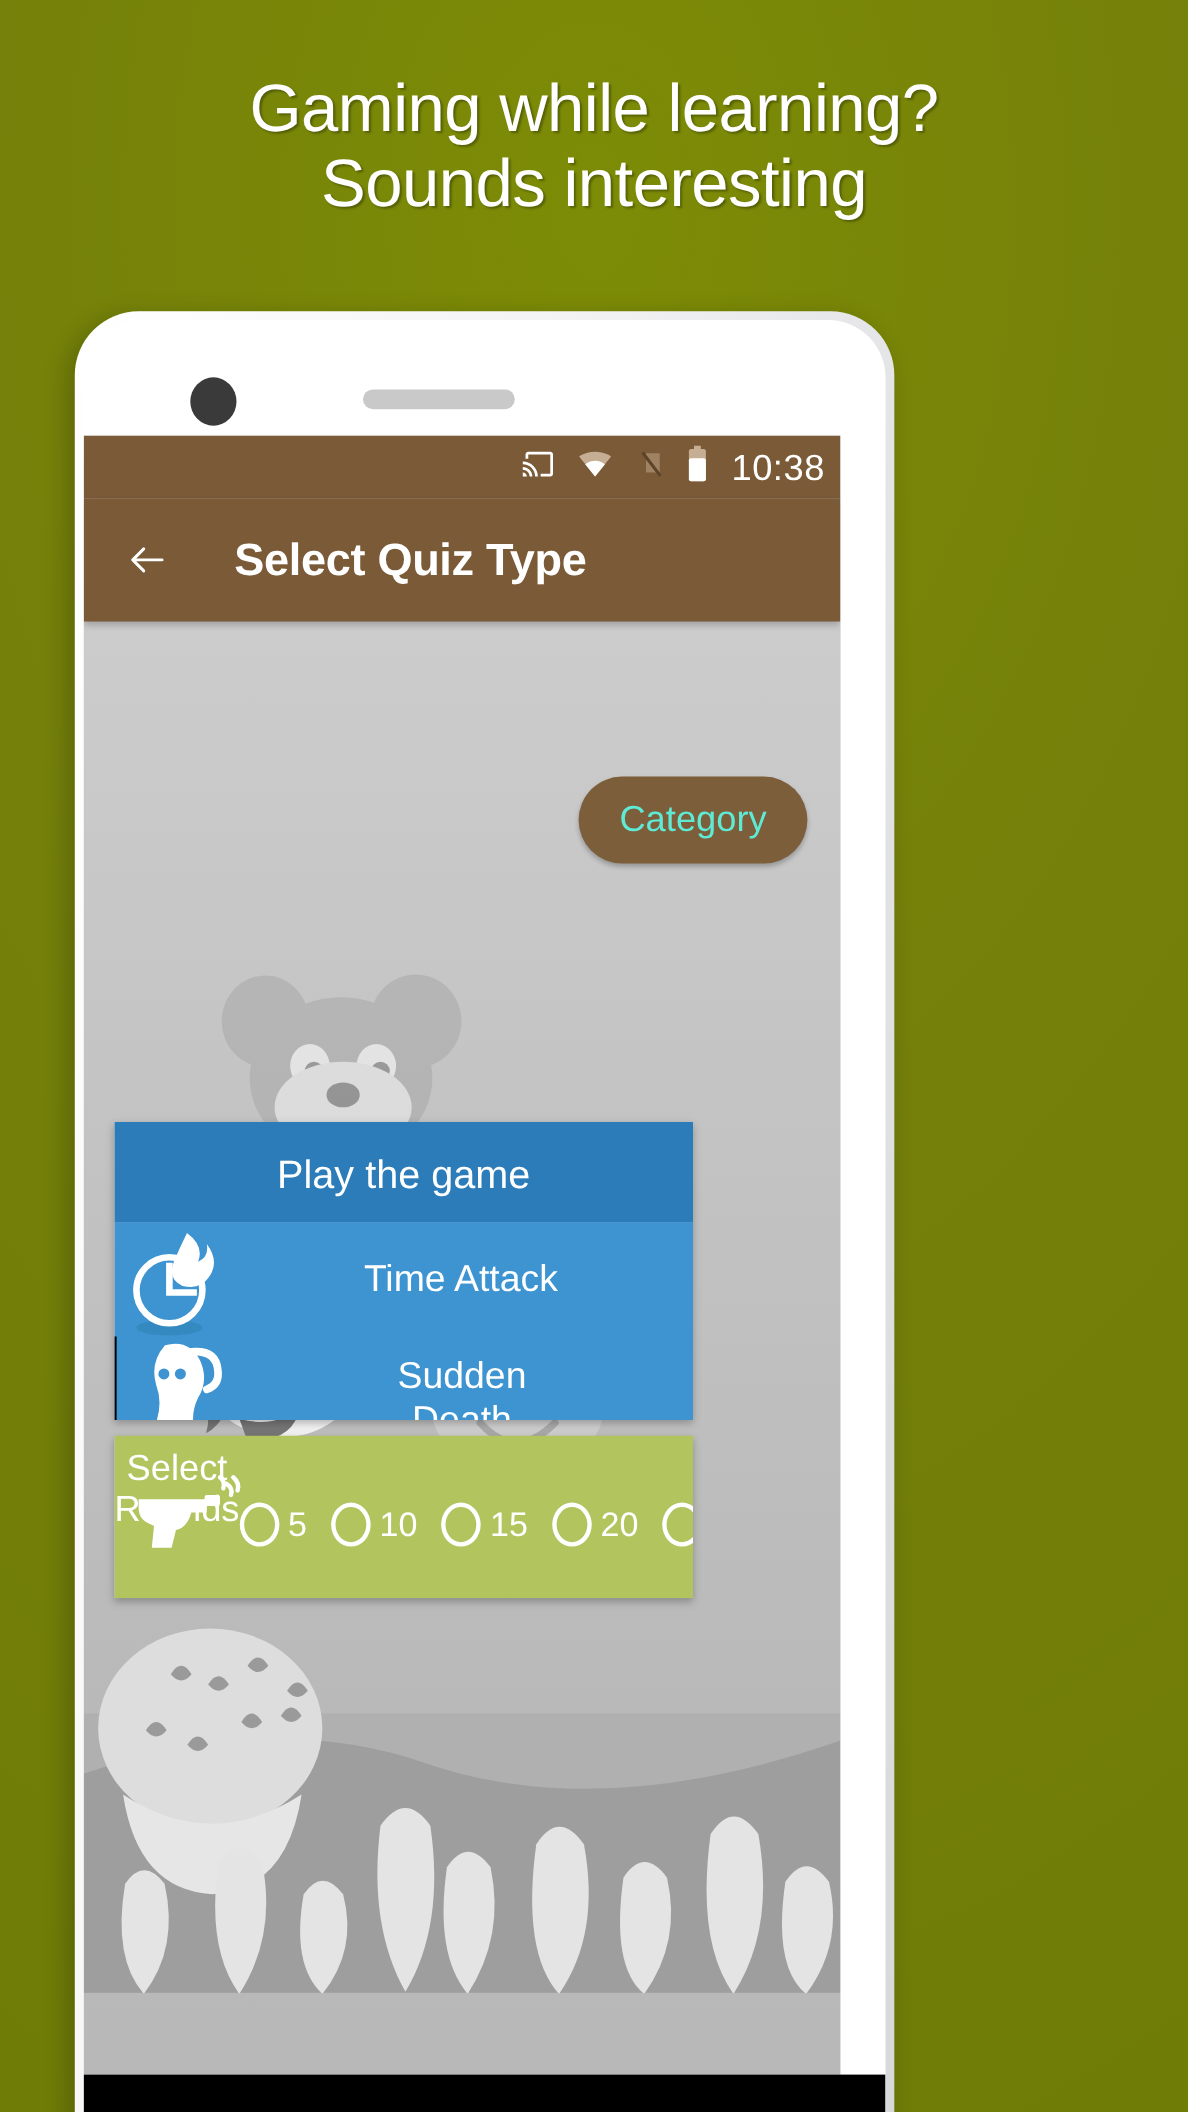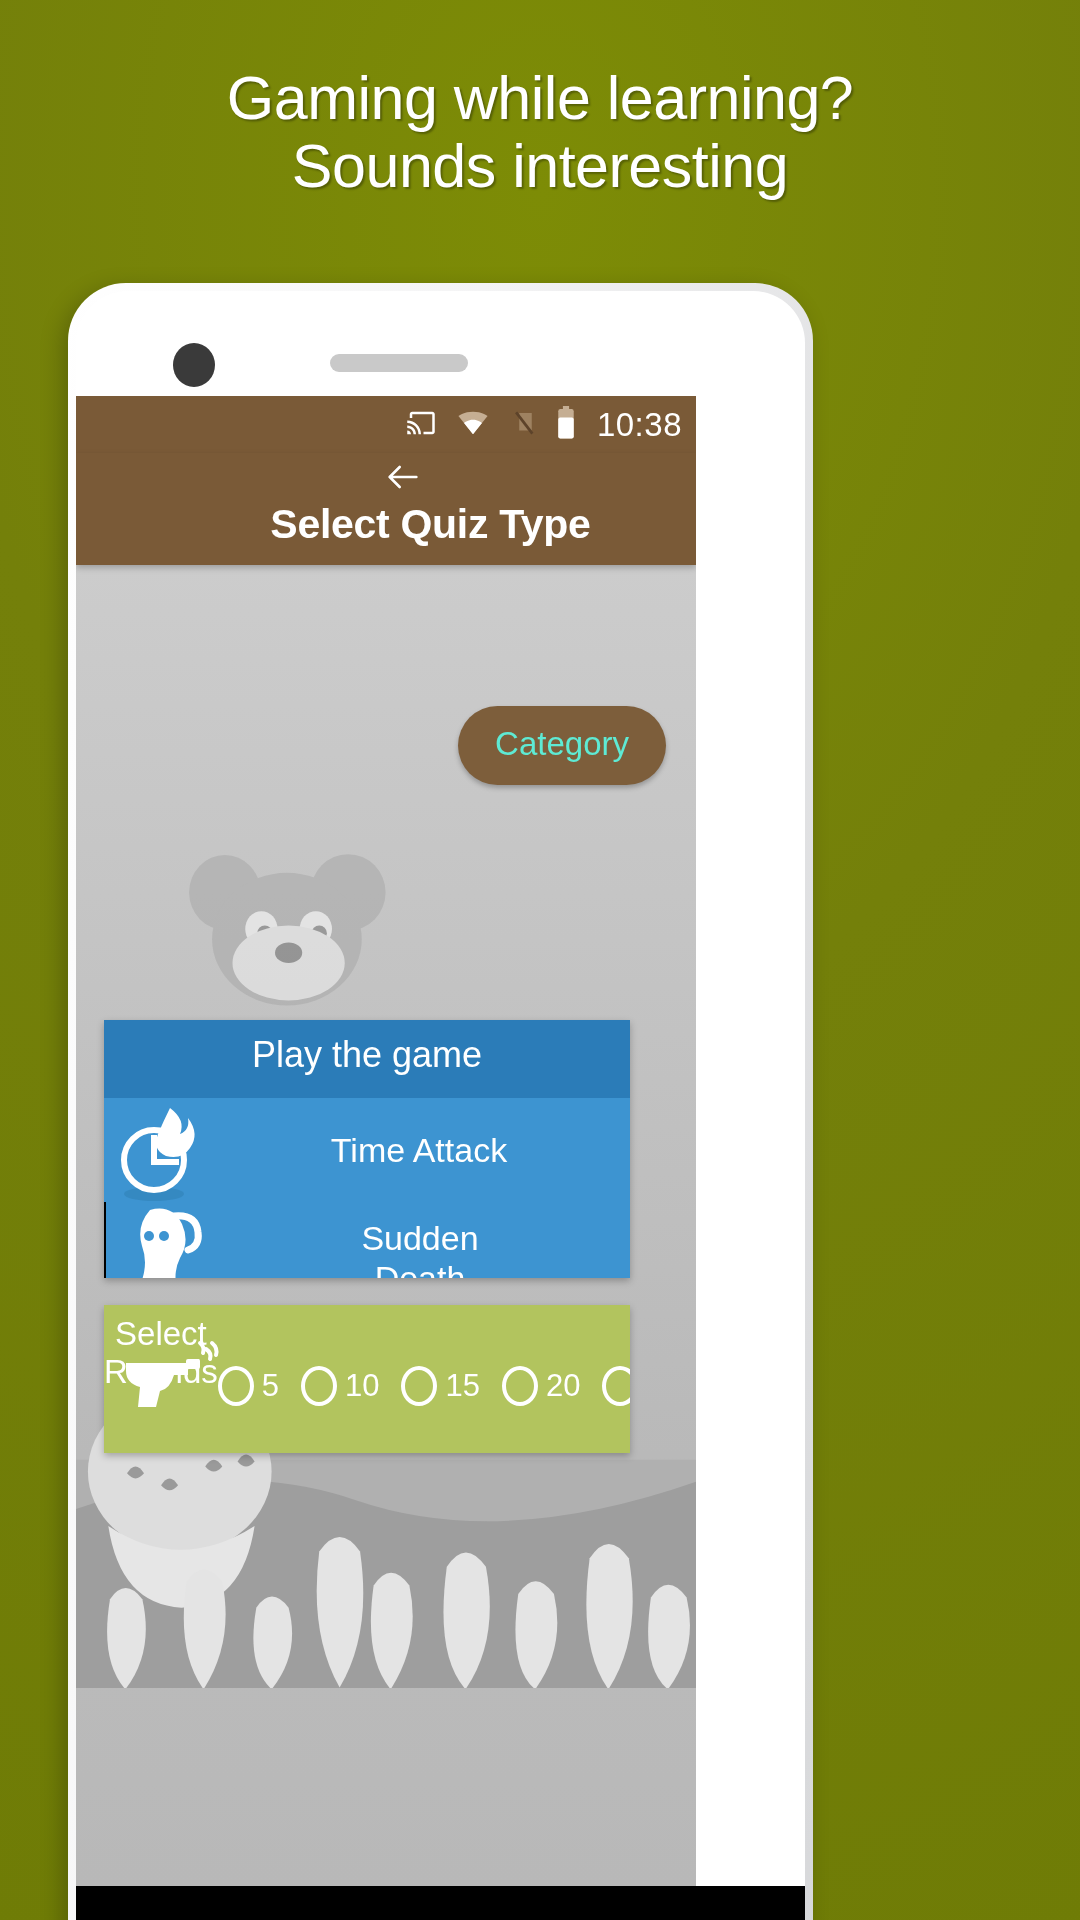--- a/index.html
+++ b/index.html
@@ -76,21 +76,21 @@
     height: 18px;
     border-radius: 10px;
     background: #c9c9c9;
   }
 
   
   #screen {
     position: absolute;
     left: 0;
     top: 105px;
-    width: 620px;
+    width: 688px;
     height: 1490px;
     overflow: hidden;
     background: #c6c6c6;
   }
 
   
   .statusbar {
     position: relative;
     height: 57px;
     background: #7a5a37;
@@ -113,21 +113,20 @@
   .actionbar {
     position: relative;
     height: 112px;
     background: #7a5a37;
     display: flex;
     align-items: center;
     padding-left: 34px;
     box-sizing: border-box;
     box-shadow: 0 3px 6px rgba(0,0,0,0.22);
     z-index: 6;
-    flex-direction: column;
   }
   .back-arrow {
     width: 48px;
     height: 48px;
     flex: 0 0 auto;
     display: flex;
     align-items: center;
     justify-content: center;
     cursor: pointer;
   }
@@ -175,21 +174,21 @@
     left: 28px;
     width: 526px;
     box-shadow: 0 3px 7px rgba(0,0,0,0.26);
     z-index: 4;
     overflow: hidden;
   }
   .card-head {
     text-align: center;
     font-size: 36px;
     color: #ffffff;
-    padding: 14px 0 22px 0;
+    padding: 27px 0 22px 0;
   }
   .card-body { display: flex; }
 
   
   #card-play { top: 455px; }
   #card-play .card-head { background: #2b7cb8; }
   #card-play .card-body { background: #3d94d1; height: 180px; flex-direction: column; }
   .mode-cell {
     flex: 1 1 50%;
     display: flex;

